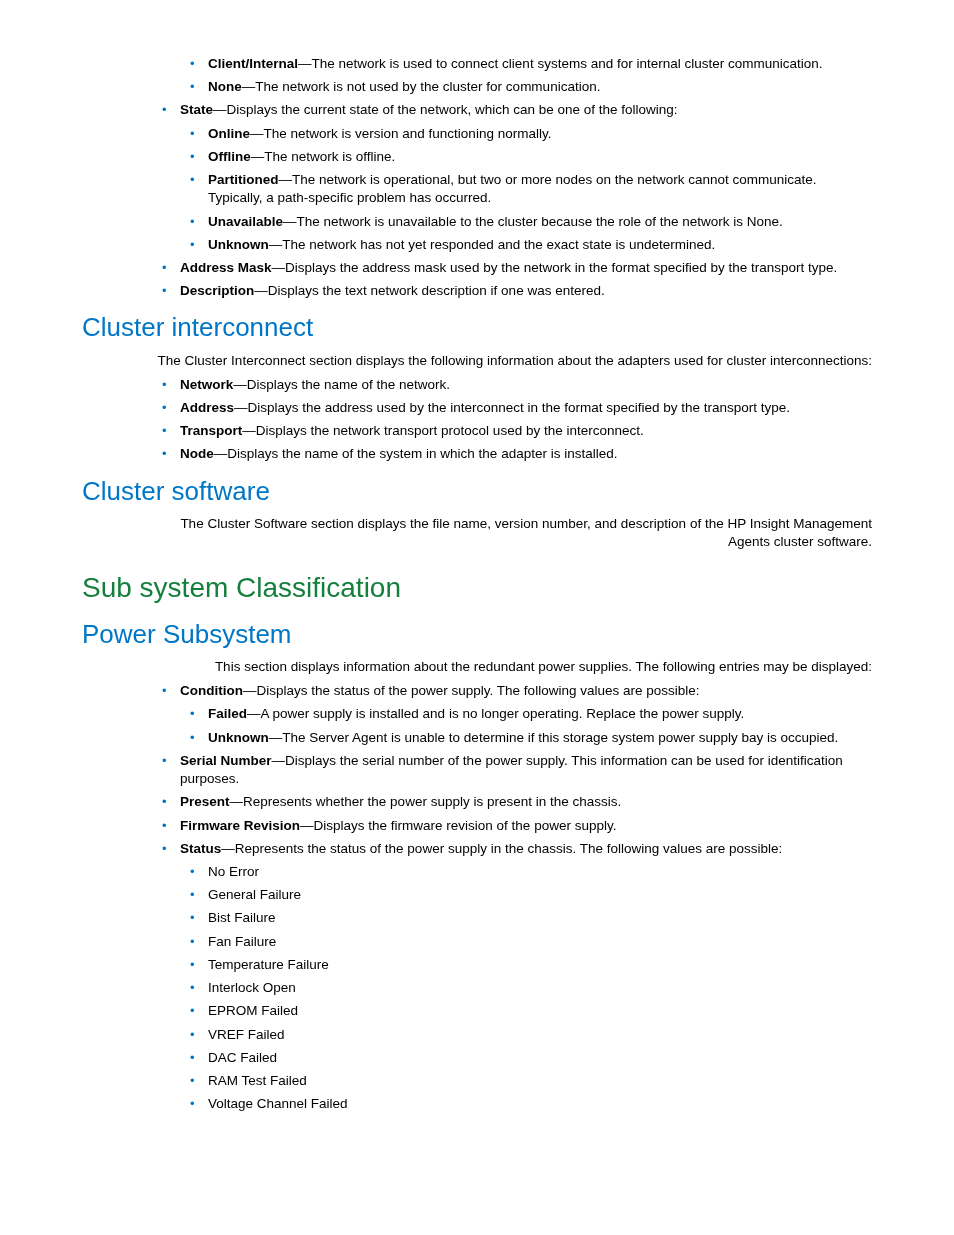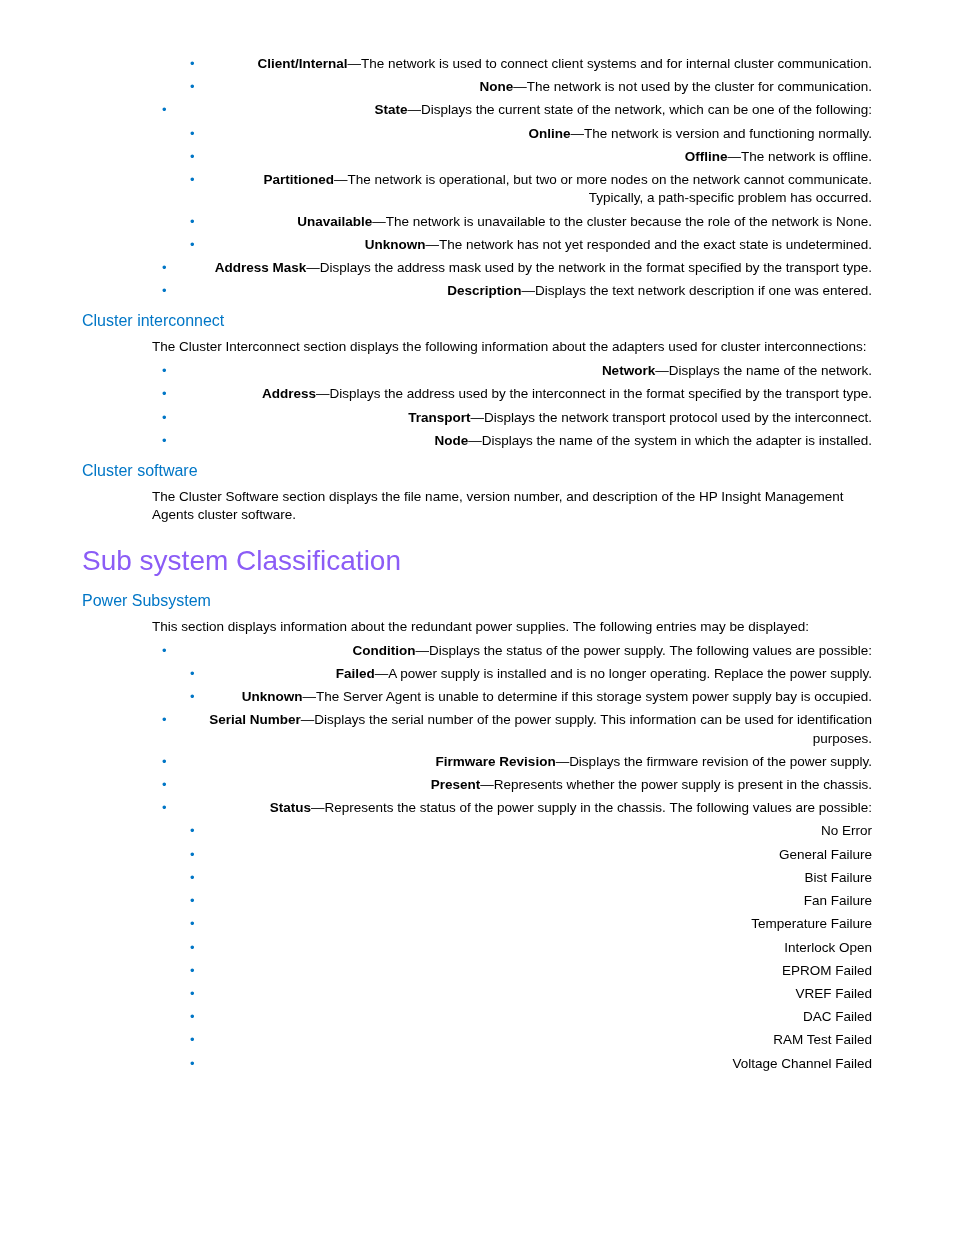--- a/index.html
+++ b/index.html
@@ -9,37 +9,37 @@
     margin: 0;
     padding: 50px 82px 40px 82px;
     width: 954px;
     box-sizing: border-box;
     line-height: 1.35;
   }
   .h1 {
     font-family: Arial, Helvetica, sans-serif;
     font-weight: 300;
     font-size: 28px;
-    color: #8b5cf6;
+    color: #15803d;
     margin: 18px 0 8px 0;
   }
   .h2 {
     font-family: Arial, Helvetica, sans-serif;
     font-weight: 300;
-    font-size: 16px;
+    font-size: 26px;
     color: #0076c6;
     margin: 10px 0 6px 0;
   }
   p.body {
     margin: 6px 0 6px 70px;
+    text-align: right;
   }
   ul.lvl1 {
     margin: 4px 0 4px 70px;
     padding-left: 28px;
-    text-align: right;
   }
   ul.lvl2 {
     margin: 4px 0 4px 0;
     padding-left: 28px;
   }
   ul li {
     list-style: none;
     position: relative;
     padding-left: 0;
     margin: 5px 0;
@@ -94,22 +94,22 @@
 <p class="body">This section displays information about the redundant power supplies. The following entries may be displayed:</p>
 <ul class="lvl1">
   <li>
     <b>Condition</b><span>—Displays the status of the power supply. The following values are possible:</span>
     <ul class="lvl2">
       <li><b>Failed</b><span>—A power supply is installed and is no longer operating. Replace the power supply.</span></li>
       <li><b>Unknown</b><span>—The Server Agent is unable to determine if this storage system power supply bay is occupied.</span></li>
     </ul>
   </li>
   <li><b>Serial Number</b><span>—Displays the serial number of the power supply. This information can be used for identification purposes.</span></li>
+  <li><b>Present</b><span>—Represents whether the power supply is present in the chassis.</span></li>
   <li><b>Firmware Revision</b><span>—Displays the firmware revision of the power supply.</span></li>
-  <li><b>Present</b><span>—Represents whether the power supply is present in the chassis.</span></li>
   <li>
     <b>Status</b><span>—Represents the status of the power supply in the chassis. The following values are possible:</span>
     <ul class="lvl2">
       <li>No Error</li>
       <li>General Failure</li>
       <li>Bist Failure</li>
       <li>Fan Failure</li>
       <li>Temperature Failure</li>
       <li>Interlock Open</li>
       <li>EPROM Failed</li>

